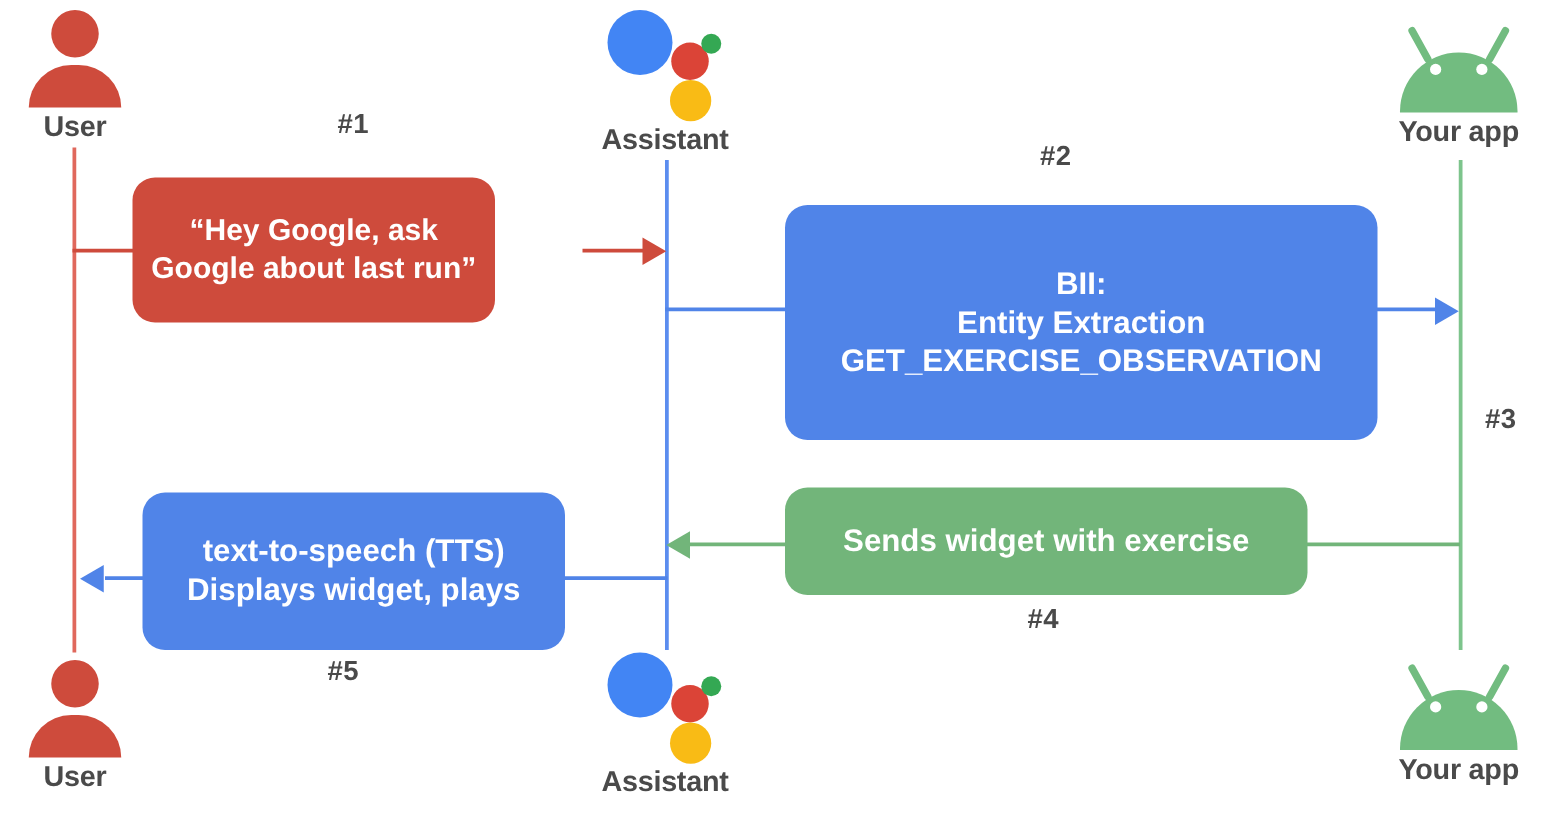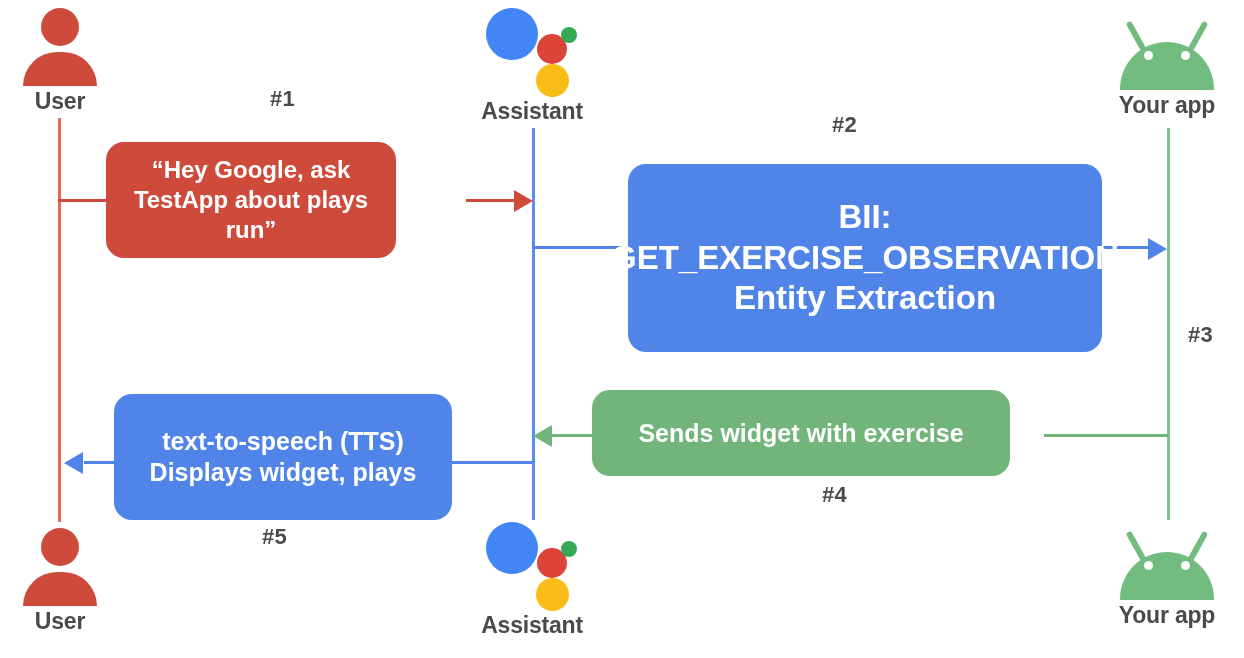--- a/index.html
+++ b/index.html
@@ -208,45 +208,45 @@
 
   <div class="step" style="left:270px; top:86px;">#1</div>
 
   <div class="hline c-red" style="left:58px; top:199px; width:52px;"></div>
   <div class="hline c-red" style="left:466px; top:199px; width:52px;"></div>
   <div class="arrow arrow-right a-red" style="left:514px; top:190px;"></div>
 
   <div class="msgbox red" style="left:106px; top:142px; width:290px; height:116px; font-size:24px;">
     <div>
       <div>“Hey Google, ask</div>
-      <div>TestApp about plays run”</div>
+      <div>Google about last run”</div>
     </div>
   </div>
 
   <div class="step" style="left:832px; top:112px;">#2</div>
 
   <div class="hline c-blue" style="left:532px; top:246px; width:100px;"></div>
   <div class="hline c-blue" style="left:1100px; top:246px; width:50px;"></div>
   <div class="arrow arrow-right a-blue" style="left:1148px; top:238px;"></div>
 
-  <div class="msgbox blue" style="left:628px; top:164px; width:474px; height:188px; font-size:33px;">
+  <div class="msgbox blue" style="left:628px; top:164px; width:474px; height:188px; font-size:25px;">
     <div>
       <div>BII:</div>
+      <div>Entity Extraction</div>
       <div>GET_EXERCISE_OBSERVATION</div>
-      <div>Entity Extraction</div>
     </div>
   </div>
 
   <div class="step" style="left:1188px; top:322px;">#3</div>
 
   <div class="hline c-green" style="left:1044px; top:434px; width:124px;"></div>
   <div class="hline c-green" style="left:552px; top:434px; width:78px;"></div>
   <div class="arrow arrow-left a-green" style="left:533px; top:425px;"></div>
 
-  <div class="msgbox green" style="left:592px; top:390px; width:418px; height:86px; font-size:25px;">
+  <div class="msgbox green" style="left:628px; top:390px; width:418px; height:86px; font-size:25px;">
     <div>
       <div>Sends widget with exercise</div>
     </div>
   </div>
 
   <div class="step" style="left:822px; top:482px;">#4</div>
 
   <div class="hline c-blue" style="left:452px; top:461px; width:82px;"></div>
   <div class="hline c-blue" style="left:84px; top:461px; width:34px;"></div>
   <div class="arrow arrow-left a-blue" style="left:64px; top:452px;"></div>

